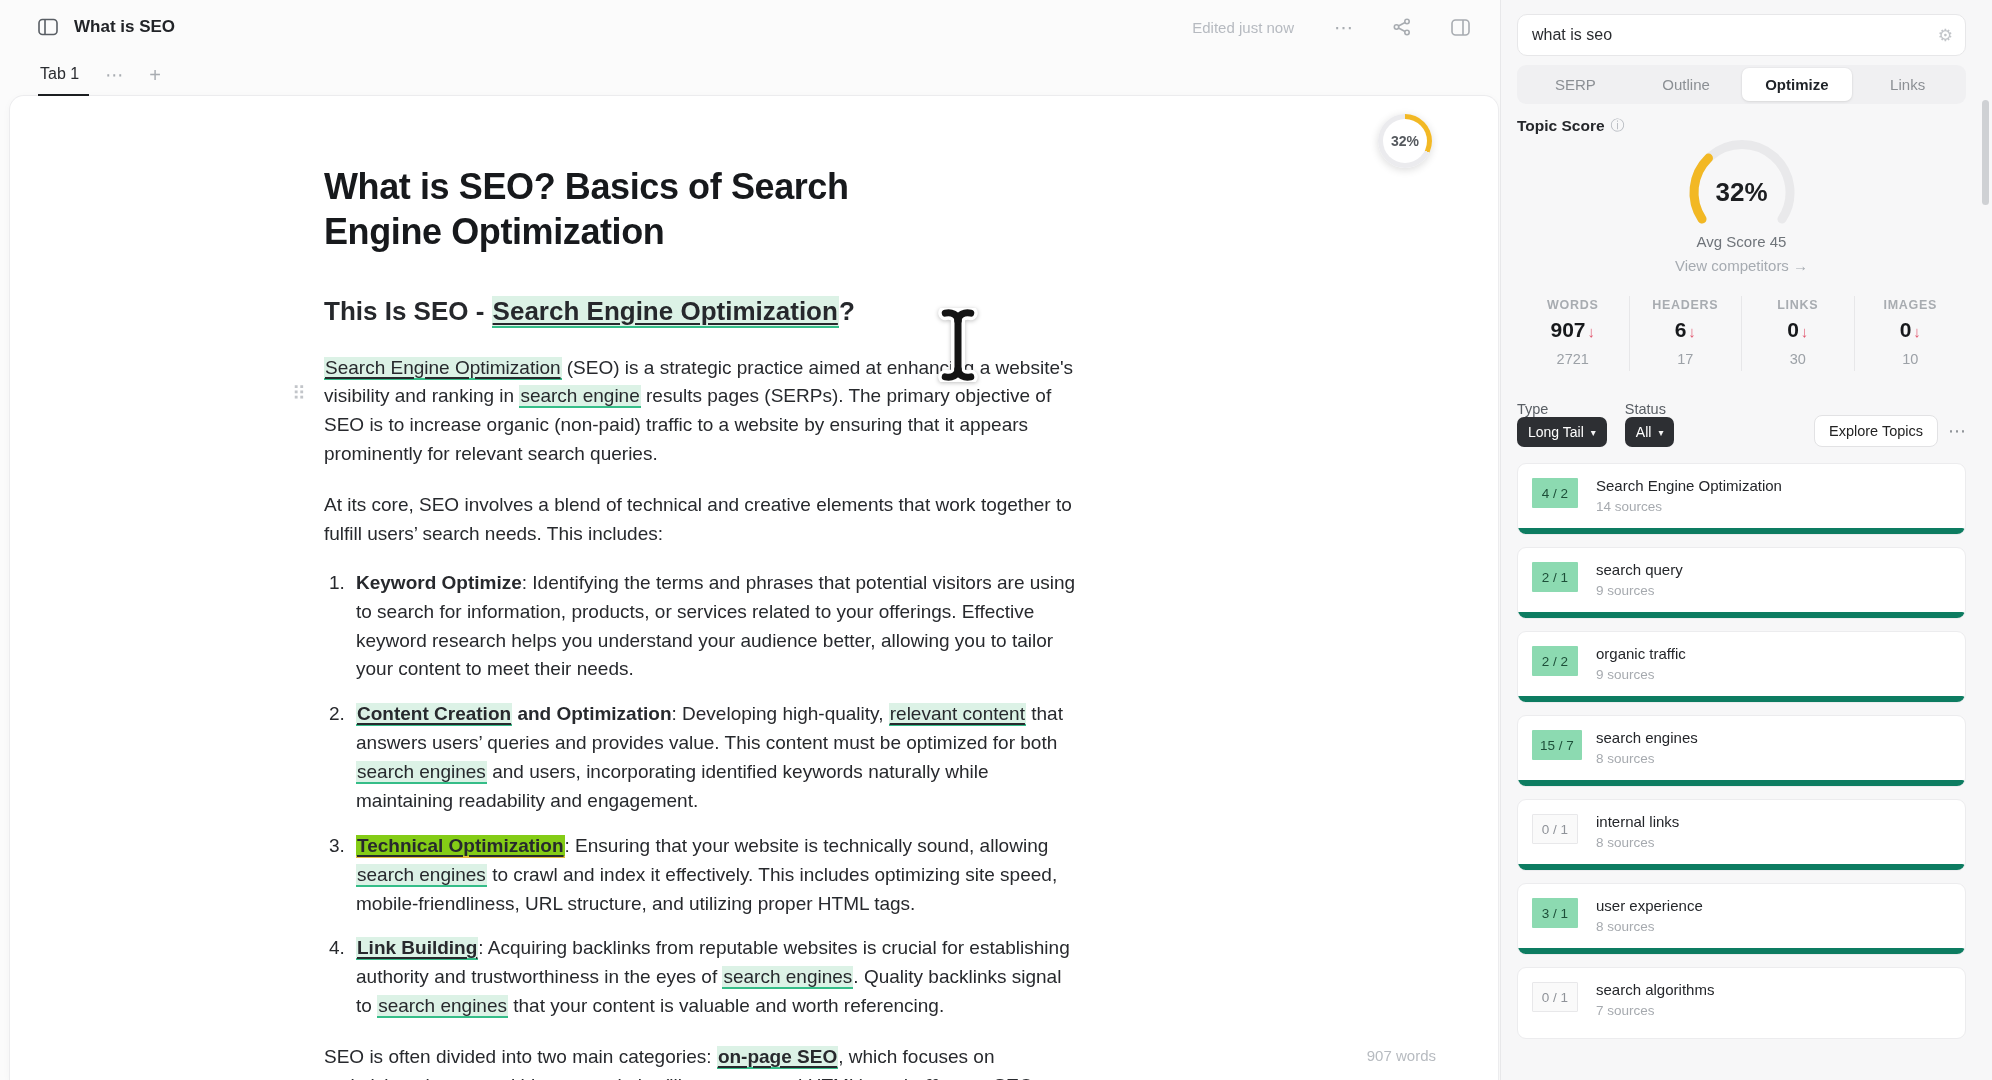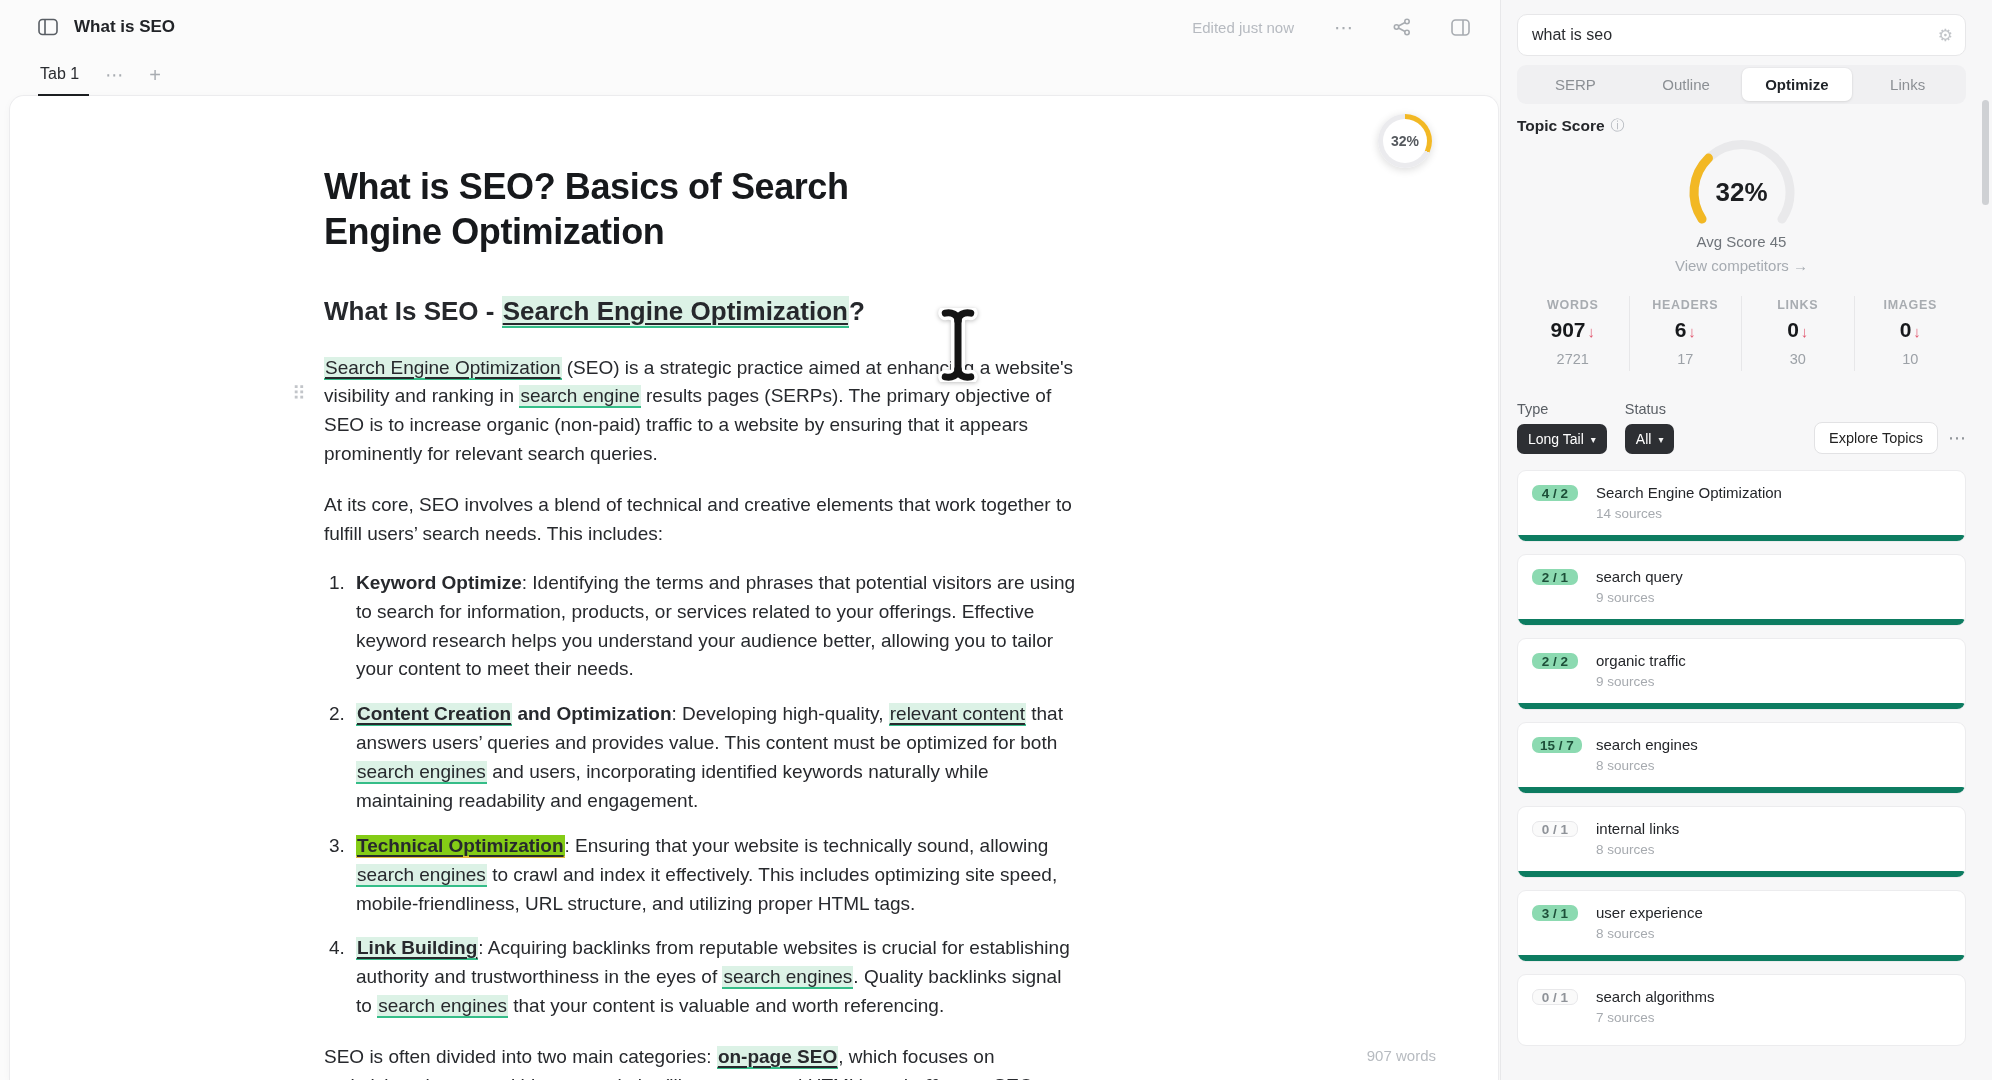--- a/index.html
+++ b/index.html
@@ -68,34 +68,34 @@
   .stats { display:flex; margin-top:22px; }
   .stat { flex:1; text-align:center; padding:2px 0 4px; }
   .stat + .stat { border-left:1px solid #e7e7e9; }
   .stat-label { font-size:12.5px; letter-spacing:.7px; font-weight:600; color:#a8acb1; }
   .stat-value { margin-top:6px; font-size:21px; font-weight:700; color:#17191c; display:flex; justify-content:center; align-items:baseline; gap:2px; }
   .arr { font-size:15px; color:#e25b72; font-weight:400; }
   .stat-target { margin-top:9px; font-size:14.5px; color:#9ca1a7; }
 
   .filters-row { display:flex; align-items:flex-end; margin-top:30px; gap:10px; }
   .fgroup { margin-right:8px; }
-  .flabel { font-size:14.5px; color:#595e64; margin-bottom:7px; }
+  .flabel { font-size:14.5px; color:#595e64; }
   .dd { height:30px; display:inline-flex; align-items:center; gap:7px; background:#2d2f33; color:#fff; padding:0 11px; border-radius:7px; font-size:14px; cursor:pointer; }
   .caret { font-size:10px; opacity:.95; }
   .frspace { flex:1; }
   .explore { height:32px; padding:0 14px; font-size:14.5px; background:#fff; border:1px solid #e2e2e4; border-radius:8px; color:#222; font-family:inherit; cursor:pointer; }
   .fr-more { font-size:18px; color:#8b8f94; padding-bottom:5px; cursor:pointer; }
 
   .filter-box { height:40px; background:#ededef; border-radius:9px; margin-top:18px; display:flex; align-items:center; gap:9px; padding:0 12px; }
   .filter-box input { flex:1; border:none; outline:none; background:transparent; font-family:inherit; font-size:15px; color:#4a4e53; }
   .filter-box input::placeholder { color:#9aa0a6; }
 
   .topics { margin-top:16px; display:flex; flex-direction:column; gap:12px; }
   .tcard { position:relative; background:#fff; border:1px solid #ececee; border-radius:9px; height:72px; padding:13px 14px; overflow:hidden; cursor:pointer; }
-  .tbadge { position:absolute; left:14px; top:14px; min-width:46px; height:16px; padding:0 8px; border-radius:7px; display:flex; align-items:center; justify-content:center; font-size:13.5px; font-weight:700; }
+  .tbadge { position:absolute; left:14px; top:14px; min-width:46px; height:30px; padding:0 8px; border-radius:1px; display:flex; align-items:center; justify-content:center; font-size:13.5px; font-weight:400; }
   .tbadge.green { background:#8cdab1; color:#1d4f39; }
   .tbadge.light { background:#fafafa; border:1px solid #e8e8ea; color:#8f9399; }
   .tname { margin-left:64px; font-size:15px; color:#24262a; white-space:nowrap; }
   .tsources { margin-left:64px; margin-top:5px; font-size:13.5px; color:#a6aaaf; }
   .tbar { position:absolute; left:0; bottom:0; height:6px; background:#0d7c61; border-radius:0 3px 3px 0; }
 
   .scroll-thumb { position:absolute; right:3px; top:100px; width:7px; height:105px; background:#cfd1d4; border-radius:4px; cursor:pointer; }
 </style>
 </head>
 <body>
@@ -139,21 +139,21 @@
       <span class="tab-add">+</span>
     </div>
 
     <div class="sheet">
       <div class="mini-score" style="background: conic-gradient(rgb(242, 184, 36) 115.2deg, rgb(235, 235, 238) 0deg);">
         <div class="mini-inner">32%</div>
       </div>
 
       <div class="doc">
         <h1>What is SEO? Basics of Search Engine Optimization</h1>
-        <h2><span>What Is SEO - </span><span class="hl u">Search Engine Optimization</span><span>?</span></h2>
+        <h2><span>This Is SEO - </span><span class="hl u">Search Engine Optimization</span><span>?</span></h2>
         <div class="p-row">
           <span class="drag-handle">⠿</span>
           <p><span class="hl u">Search Engine Optimization</span><span> (SEO) is a strategic practice aimed at enhancing a website's visibility and ranking in </span><span class="hl">search engine</span><span> results pages (SERPs). The primary objective of SEO is to increase organic (non-paid) traffic to a website by ensuring that it appears prominently for relevant search queries.</span></p>
         </div>
         <p><span>At its core, SEO involves a blend of technical and creative elements that work together to fulfill users’ search needs. This includes:</span></p>
         <ol>
           <li><span class="b">Keyword Optimize</span><span>: Identifying the terms and phrases that potential visitors are using to search for information, products, or services related to your offerings. Effective keyword research helps you understand your audience better, allowing you to tailor your content to meet their needs.</span></li>
           <li><span class="b u hl">Content Creation</span><span class="b"> and Optimization</span><span>: Developing high-quality, </span><span class="hl u">relevant content</span><span> that answers users’ queries and provides value. This content must be optimized for both </span><span class="hl">search engines</span><span> and users, incorporating identified keywords naturally while maintaining readability and engagement.</span></li>
           <li><span class="b u yhl">Technical Optimization</span><span>: Ensuring that your website is technically sound, allowing </span><span class="hl">search engines</span><span> to crawl and index it effectively. This includes optimizing site speed, mobile-friendliness, URL structure, and utilizing proper HTML tags.</span></li>
           <li><span class="b u hl">Link Building</span><span>: Acquiring backlinks from reputable websites is crucial for establishing authority and trustworthiness in the eyes of </span><span class="hl">search engines</span><span>. Quality backlinks signal to </span><span class="hl">search engines</span><span> that your content is valuable and worth referencing.</span></li>

